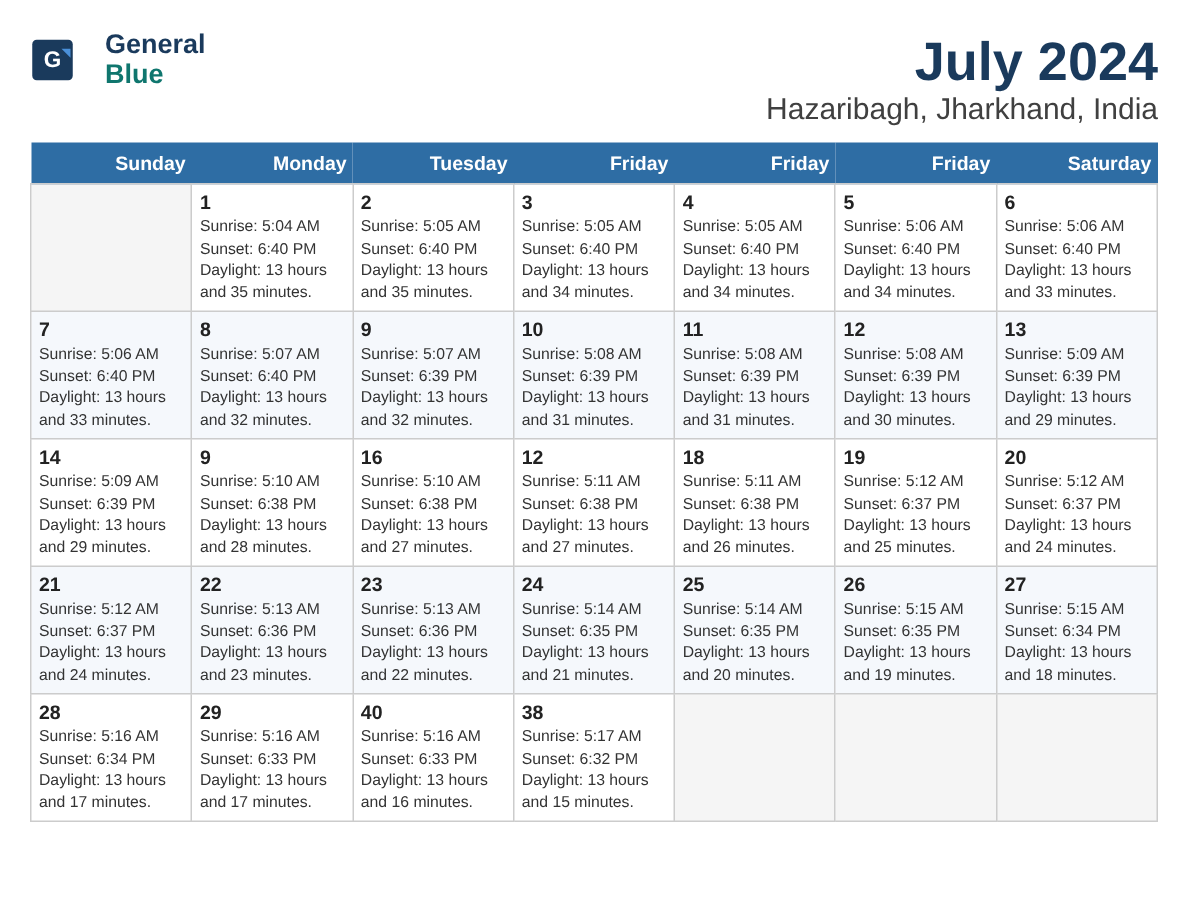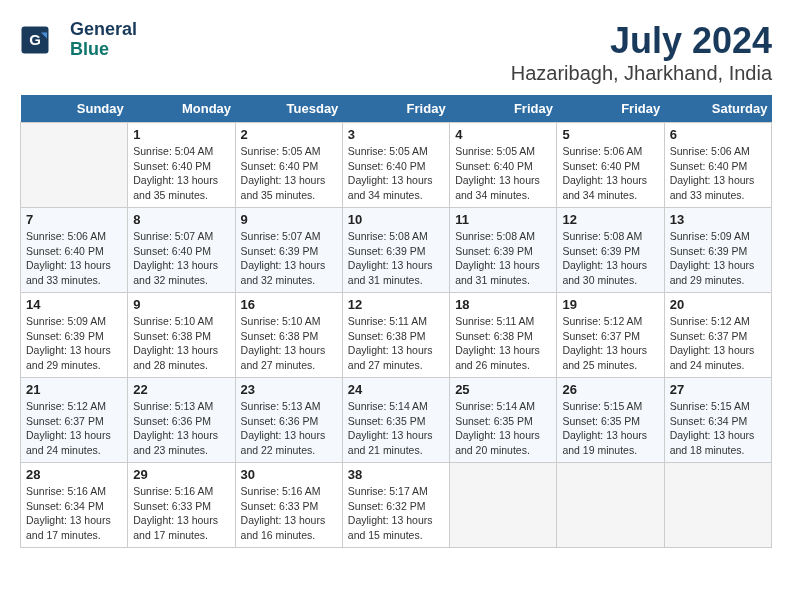--- a/index.html
+++ b/index.html
@@ -247,21 +247,21 @@
       <tr>
         <td>
           <span class="day-num">28</span>
           <div class="day-info">Sunrise: 5:16 AM<br>Sunset: 6:34 PM<br>Daylight: 13 hours and 17 minutes.</div>
         </td>
         <td>
           <span class="day-num">29</span>
           <div class="day-info">Sunrise: 5:16 AM<br>Sunset: 6:33 PM<br>Daylight: 13 hours and 17 minutes.</div>
         </td>
         <td>
-          <span class="day-num">30</span>
+          <span class="day-num">40</span>
           <div class="day-info">Sunrise: 5:16 AM<br>Sunset: 6:33 PM<br>Daylight: 13 hours and 16 minutes.</div>
         </td>
         <td>
           <span class="day-num">38</span>
           <div class="day-info">Sunrise: 5:17 AM<br>Sunset: 6:32 PM<br>Daylight: 13 hours and 15 minutes.</div>
         </td>
         <td class="empty"></td>
         <td class="empty"></td>
         <td class="empty"></td>
       </tr>

